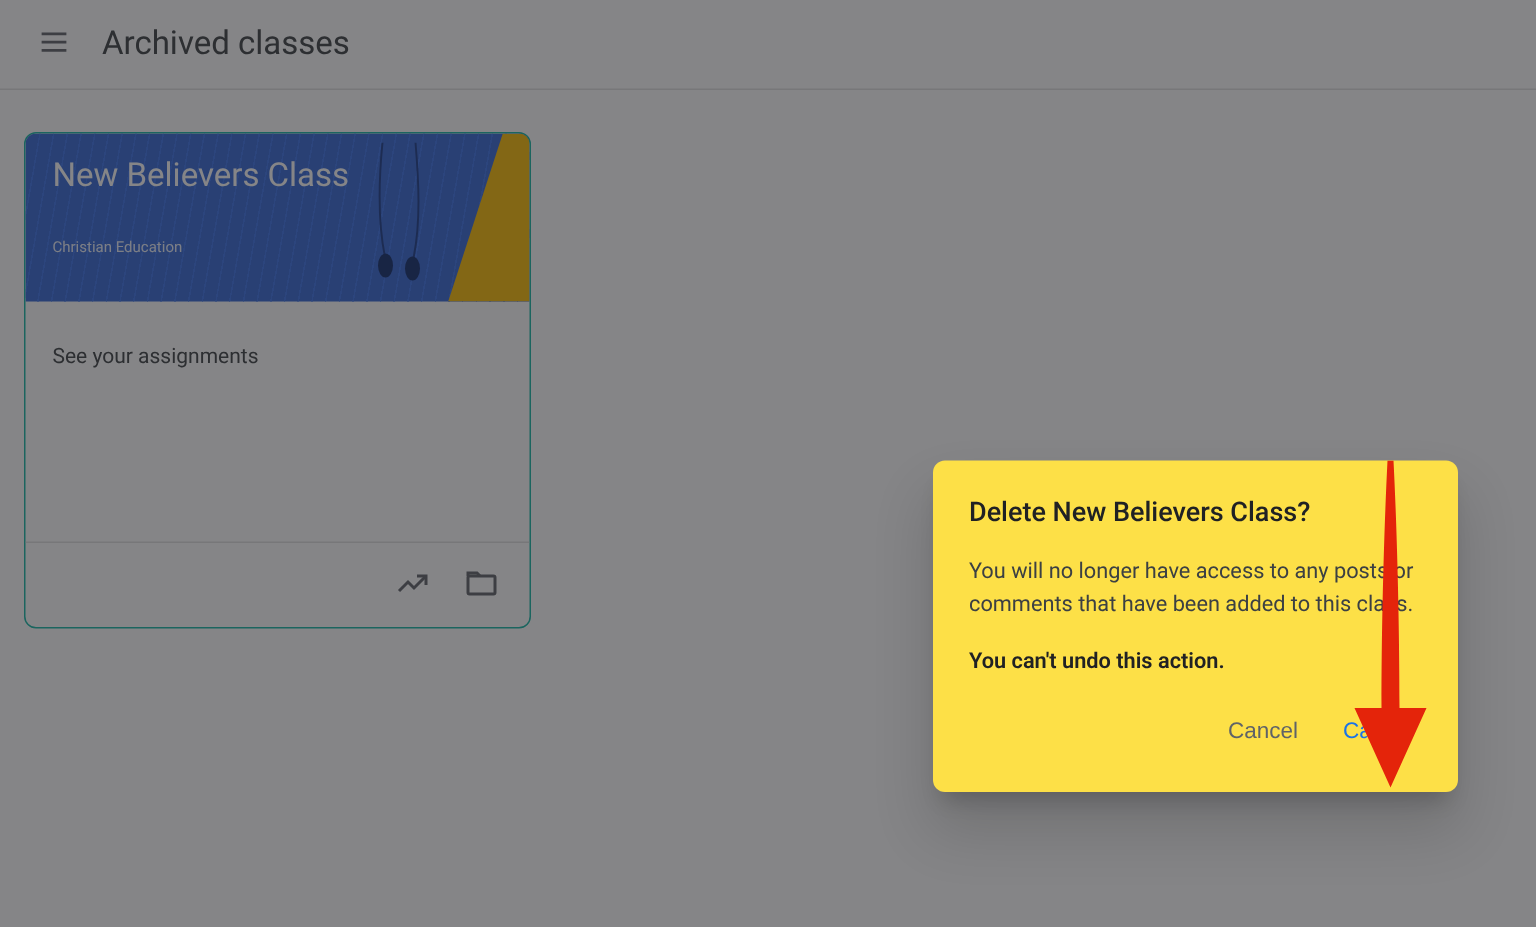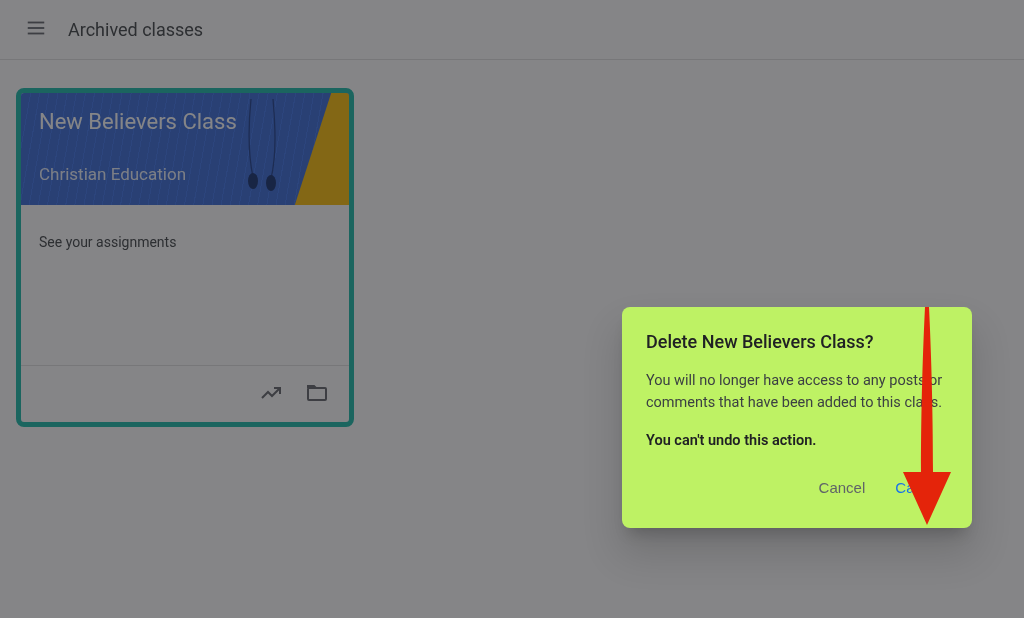--- a/index.html
+++ b/index.html
@@ -13,31 +13,31 @@
     border-bottom: 1px solid #e0e0e0;
   }
   .menu-btn {
     width: 40px; height: 40px;
     display: flex; align-items: center; justify-content: center;
     border-radius: 50%;
     background: none; border: none; cursor: pointer;
     color: #5f6368;
   }
   .page-title {
-    font-size: 18px;
+    font-size: 22px;
     color: #3c4043;
     margin-left: 12px;
     font-weight: 400;
   }
   .content {
     padding: 28px 16px;
   }
   .class-card {
     width: 338px;
-    border: 5px solid #14b8a6;
+    border: 1px solid #14b8a6;
     border-radius: 8px;
     overflow: hidden;
     background: #fff;
   }
   .card-header {
     height: 112px;
     background: #3367d6;
     background-image: repeating-linear-gradient(100deg, #3a72e8 0px, #3a72e8 1px, transparent 1px, transparent 9px);
     padding: 16px 18px;
     color: #fff;
@@ -58,21 +58,21 @@
     pointer-events: none;
   }
   .class-title {
     font-size: 22px;
     font-weight: 400;
     color: #fff;
     margin-bottom: 4px;
     position: relative;
   }
   .class-sub {
-    font-size: 17px;
+    font-size: 10px;
     color: rgba(255,255,255,0.9);
     position: relative;
     margin-top: 30px;
   }
   .card-body {
     height: 160px;
     padding: 29px 18px;
     font-size: 14px;
     color: #3c4043;
   }
@@ -94,21 +94,21 @@
   .scrim {
     position: absolute;
     inset: 0;
     background: rgba(32,33,36,0.55);
   }
   .dialog {
     position: absolute;
     left: 622px;
     top: 307px;
     width: 350px;
-    background: #bef264;
+    background: #fde047;
     border-radius: 8px;
     box-shadow: 0 11px 15px -7px rgba(0,0,0,.2), 0 24px 38px 3px rgba(0,0,0,.14);
     padding: 24px;
   }
   .dialog-title {
     font-size: 18px;
     color: #202124;
     font-weight: 500;
     margin-bottom: 18px;
   }

